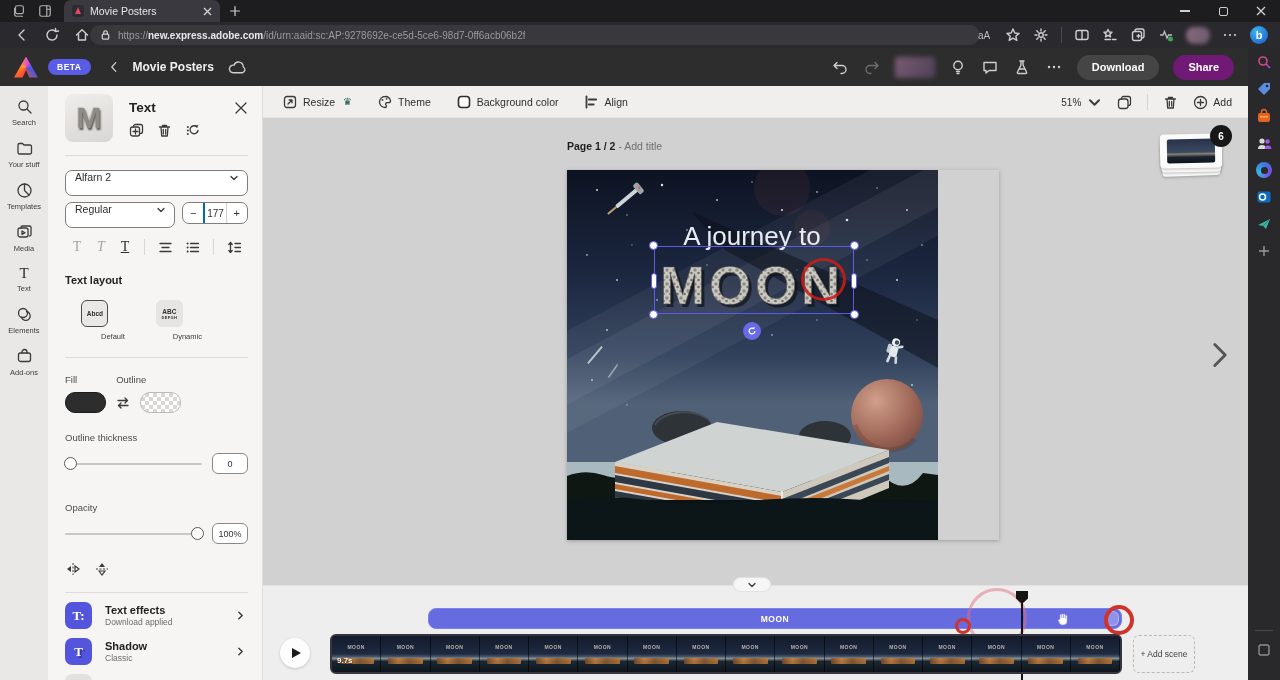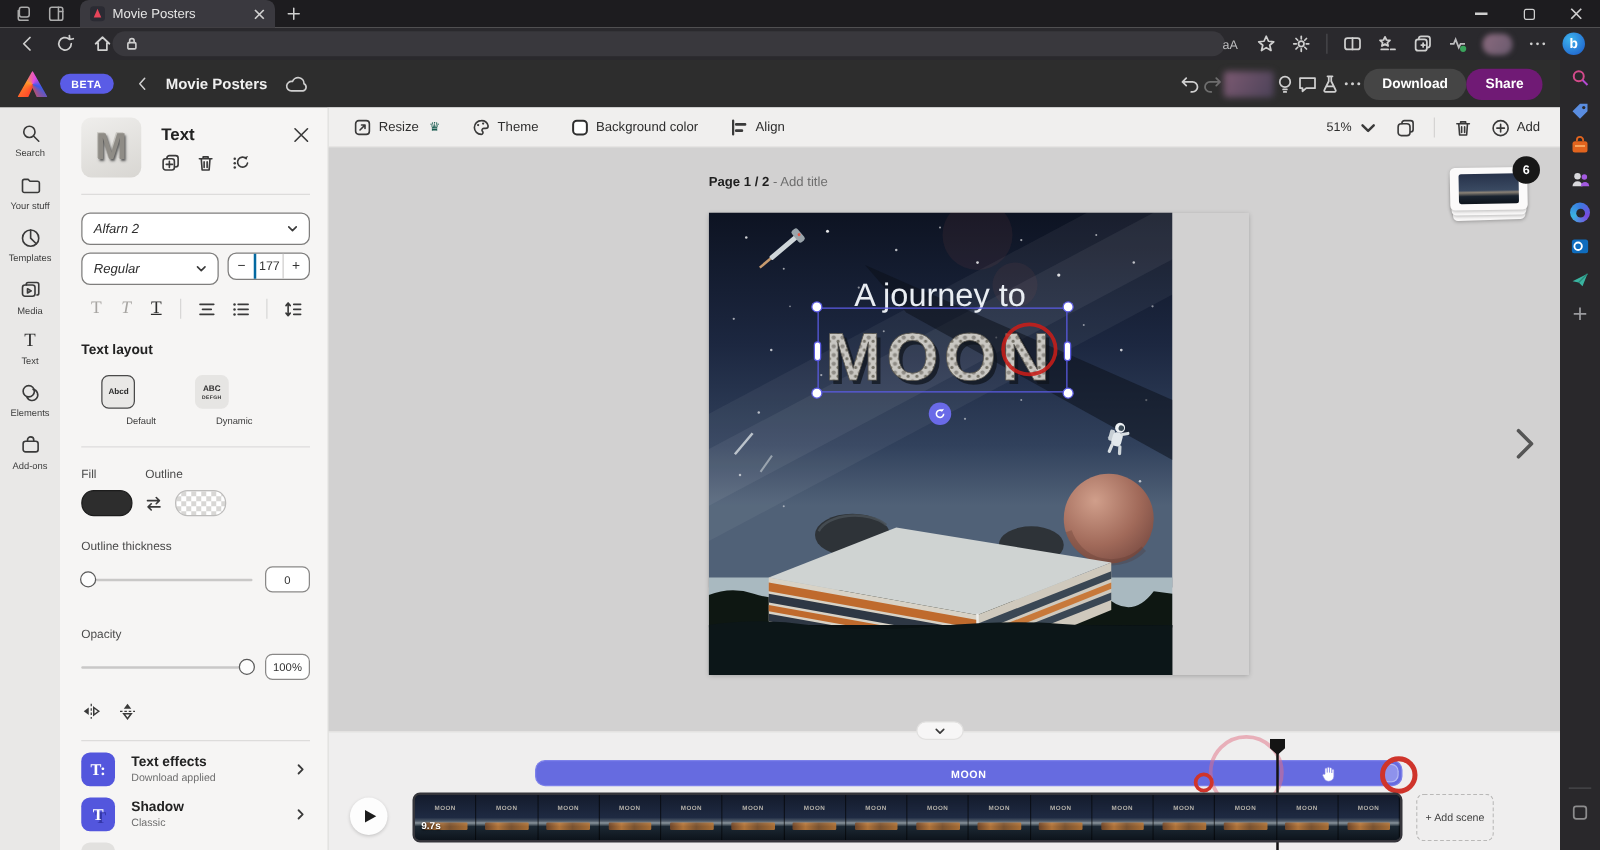--- a/index.html
+++ b/index.html
@@ -28,21 +28,21 @@
   .avatar-blur { width:24px; height:17px; border-radius:8px; background:linear-gradient(120deg,#8a6a7e,#6a5a6e); filter:blur(2px); margin-left:12px; }
   .copilot { width:18px; height:18px; border-radius:50%; background:radial-gradient(circle at 35% 30%, #3db4ee, #1b57c8); color:#fff; font-size:11px; font-weight:bold; display:flex; align-items:center; justify-content:center; margin-left:12px; }
 
   
   .xheader { position:absolute; left:0; top:48px; width:1248px; height:38px; background:#2d2d2d; display:flex; align-items:center; }
   .alogo { width:24px; height:21px; margin-left:14px; background:conic-gradient(from 200deg,#ff4a2a,#ff9a2a,#e24ae0,#3a5ae8,#ff4a2a); clip-path:polygon(50% 0,100% 100%,64% 100%,50% 66%,36% 100%,0 100%); }
   .beta { margin-left:10px; background:#5a5ce6; color:#fff; font-size:8.5px; font-weight:bold; letter-spacing:.5px; padding:3px 9px; border-radius:9px; }
   .backchev { margin-left:16px; }
   .xtitle { margin-left:12px; color:#f0f0f0; font-size:12px; font-weight:600; }
   .cloud { margin-left:14px; }
-  .x-right { position:absolute; right:14px; top:0; height:38px; display:flex; align-items:center; }
+  .x-right { position:absolute; right:14px; top:0; height:38px; display:flex; align-items:center; gap:14px; }
   .hist-ic { width:18px; height:18px; }
   .blurbadge { width:40px; height:21px; border-radius:3px; background:linear-gradient(120deg,#7c5a72,#4c4258); filter:blur(2.5px); }
   .pillbtn { height:25px; border-radius:13px; font-size:11px; font-weight:600; color:#fff; display:flex; align-items:center; padding:0 15px; border:none; }
   .dl { background:#454545; }
   .sh { background:#701a75; }
 
   
   .edgebar { position:absolute; right:0; top:48px; width:32px; height:632px; background:#29282b; display:flex; flex-direction:column; align-items:center; padding-top:6px; gap:11px; }
   .eico { width:16px; height:16px; flex:0 0 auto; }
   .edgediv { width:18px; height:1px; background:#4a4a4e; margin-top:360px; }
@@ -57,21 +57,21 @@
   
   .panel { position:absolute; left:48px; top:86px; width:215px; bottom:0; background:#f6f5f4; border-right:1px solid #e0dfde; padding:0 14px 0 17px; overflow:hidden; }
   .p-head { display:flex; margin-top:8px; }
   .thumb { width:48px; height:48px; border-radius:8px; background:linear-gradient(160deg,#efeeec,#d8d6d2); display:flex; align-items:center; justify-content:center; font-weight:bold; font-size:30px; color:#8f8c86; text-shadow:1px 2px 2px #555, -1px -1px 0 #c9c7c2; }
   .p-head-right { flex:1; padding-left:16px; position:relative; }
   .p-title { font-size:13.5px; font-weight:bold; color:#222; margin-top:6px; }
   .p-close { position:absolute; right:0; top:7px; width:14px; height:14px; }
   .p-acts { display:flex; gap:13px; margin-top:8px; }
   .p-acts svg { width:15px; height:15px; }
   .pdiv { height:1px; background:#dddcdb; margin:13px 0 0 0; }
-  .sel { background:#fff; border:1px solid #7f7e7d; border-radius:7px; height:22px; display:flex; align-items:center; padding:12px 9px; font-size:10.5px; color:#2c2c2c; position:relative;font-style:italic; }
+  .sel { background:#fff; border:1px solid #7f7e7d; border-radius:7px; height:22px; display:flex; align-items:flex-end; padding:12px 9px; font-size:10.5px; color:#2c2c2c; position:relative; }
   .sel .chev { position:absolute; right:8px; }
   .fontsel { margin-top:14px; }
   .rowwt { display:flex; margin-top:6px; gap:7px; }
   .wtsel { flex:1; }
   .stepper { width:66px; height:22px; border:1px solid #7f7e7d; border-radius:7px; background:#fff; display:flex; }
   .stepper > div { flex:1; display:flex; align-items:center; justify-content:center; font-size:11px; color:#333; }
   .stepper .mid { border-left:2px solid #0369a1; border-right:1px solid #cfcecd; font-size:10px; }
   .fmt { display:flex; align-items:center; margin-top:11px; gap:0; }
   .fmt .ft { width:24px; text-align:center; font-family:"Liberation Serif",serif; font-size:14px; color:#a7a5a2; }
   .fmt .it { font-style:italic; }
@@ -212,20 +212,21 @@
         <path d="M13 8 a5 5 0 1 1 -1.8 -3.8 M11.5 1.5 L11.8 4.6 L14.6 4"></path>
       </svg>
     <svg class="nav-ic ln" viewBox="0 0 16 16">
         <path d="M2.5 8 L8 2.8 L13.5 8 M4.5 7 V13 H11.5 V7"></path>
       </svg>
     <div class="urlpill">
       <svg width="11" height="12" viewBox="0 0 12 13" class="ln">
           <rect x="2.5" y="5.5" width="7" height="5.5" rx="1"></rect>
           <path d="M4 5.5 V4 a2 2 0 0 1 4 0 v1.5"></path>
         </svg>
+      <div class="url-text"><span>https://</span><b>new.express.adobe.com</b><span>/id/urn:aaid:sc:AP:9278692e-ce5d-5ce6-98d7-0ff6acb06b2f</span></div>
     </div>
     <div class="u-right">
       <svg class="ubr-ic" viewBox="0 0 16 16">
           <text x="1" y="12" fill="#bdbdbf" font-size="10" font-family="Liberation Sans">aA</text>
         </svg>
       <svg class="ubr-ic ln" viewBox="0 0 16 16">
           <path d="M8 2 L9.8 6 L14 6.4 L10.8 9.2 L11.8 13.4 L8 11.1 L4.2 13.4 L5.2 9.2 L2 6.4 L6.2 6 Z"></path>
         </svg>
       <svg class="ubr-ic ln" viewBox="0 0 16 16">
           <circle cx="8" cy="8" r="2.2"></circle>

